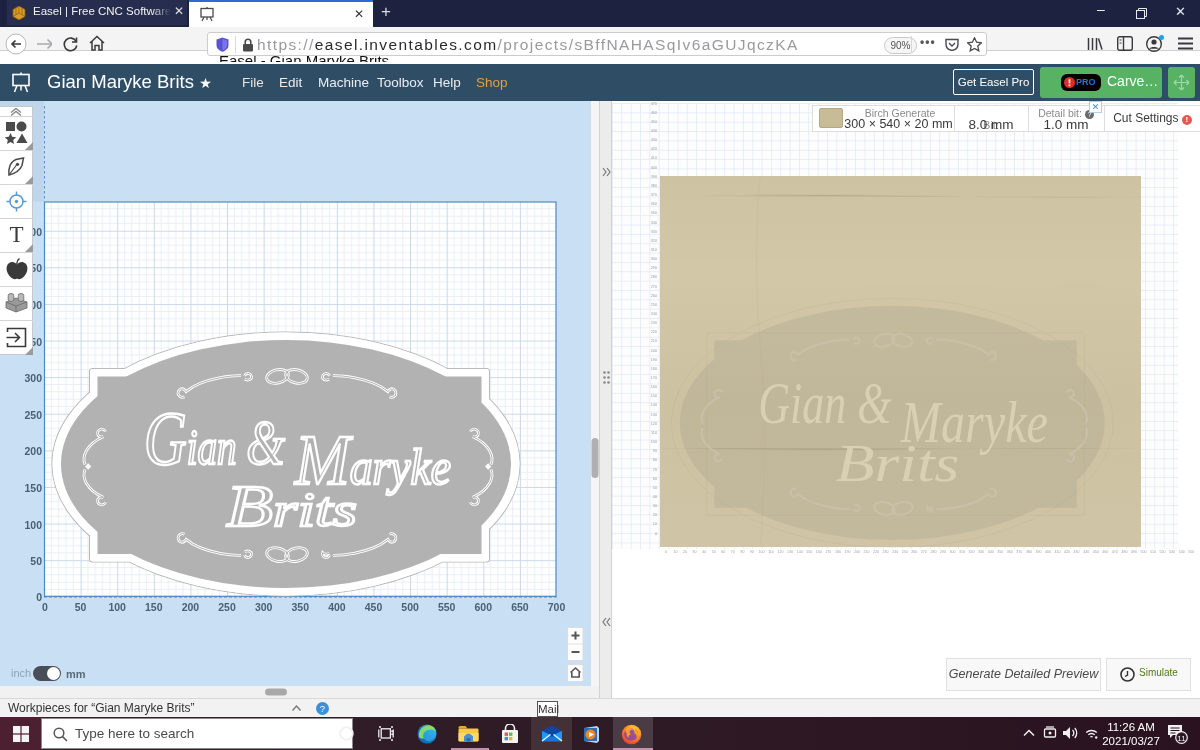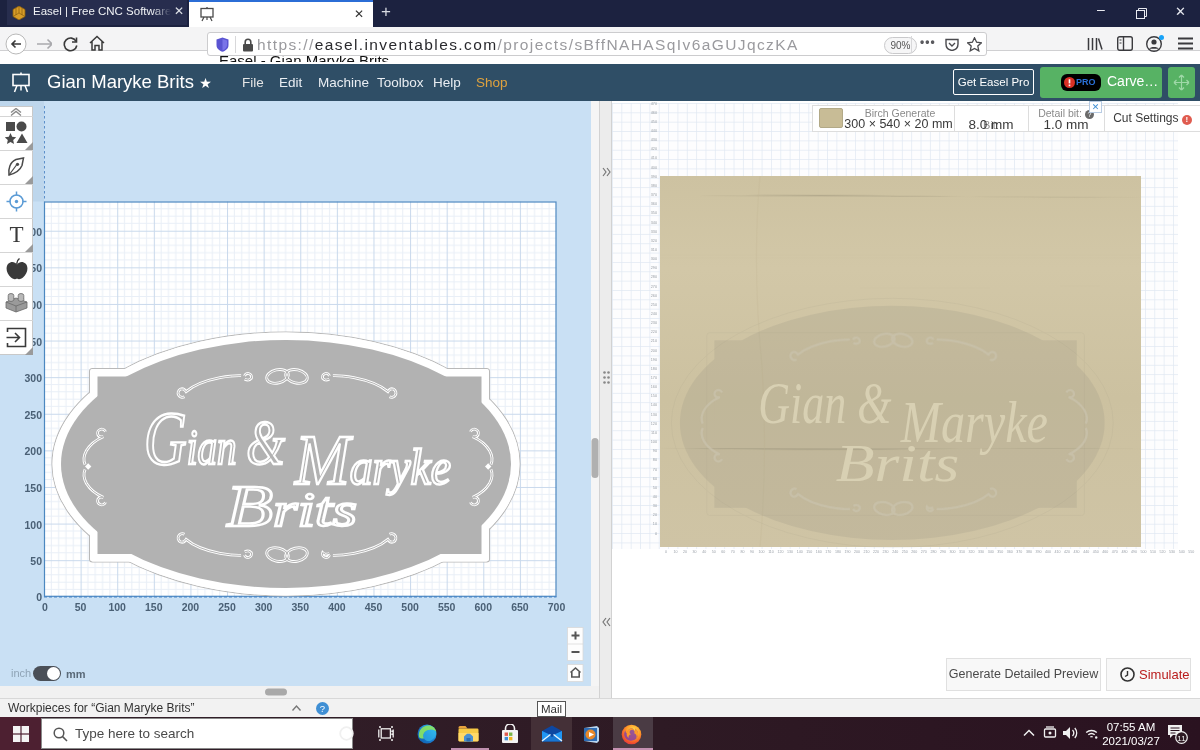--- a/index.html
+++ b/index.html
@@ -508,39 +508,39 @@
   <div class="abs" style="left:141px;top:13px;width:74px;text-align:center;font-size:11px;color:#8a8a8a;">Bit:</div>
   <div class="abs" style="left:141px;top:11px;width:74px;text-align:center;font-size:13.5px;color:#3a3a3a;">8.0 mm</div>
   <div class="abs" style="left:215px;top:0;width:1px;height:25px;background:#ddd;"></div>
   <div class="abs" style="left:215px;top:1px;width:76px;text-align:center;font-size:10.5px;color:#8a8a8a;">Detail bit: <span style="display:inline-block;width:9px;height:9px;background:#6a6a6a;border-radius:50%;color:#fff;font-size:7px;line-height:9px;">?</span></div>
   <div class="abs" style="left:215px;top:11px;width:76px;text-align:center;font-size:13.5px;color:#3a3a3a;">1.0 mm</div>
   <div class="abs" style="left:276px;top:-5px;width:13px;height:12px;background:#fff;border:1px solid #b8cce4;font-size:9px;color:#3f8fd4;text-align:center;line-height:11px;">✕</div>
   <div class="abs" style="left:291px;top:0;width:1px;height:25px;background:#ddd;"></div>
   <div class="abs" style="left:291px;top:0;width:97px;text-align:center;font-size:12px;color:#3a3a3a;line-height:25px;white-space:nowrap;">Cut Settings <span style="display:inline-block;width:10px;height:10px;background:#e05c50;border-radius:50%;color:#fff;font-size:8px;line-height:10px;font-weight:bold;vertical-align:0px;">!</span></div>
 </div>
 
-<div class="abs" style="left:946px;top:658px;width:155px;height:33px;background:#f8f8f8;border:1px solid #e0e0e0;font-size:12.5px;color:#4a4a4a;text-align:center;line-height:31px;white-space:nowrap;">Generate Detailed Preview</div>
+<div class="abs" style="left:946px;top:658px;width:155px;height:33px;background:#f8f8f8;border:1px solid #e0e0e0;font-size:12.5px;color:#4a4a4a;text-align:center;line-height:31px;white-space:nowrap;font-style:italic;">Generate Detailed Preview</div>
 <div class="abs" style="left:1106px;top:658px;width:85px;height:33px;background:#f8f8f8;border:1px solid #e0e0e0;">
   <svg class="abs" style="left:13px;top:8px;" width="15" height="15" viewBox="0 0 15 15">
     <circle cx="7.5" cy="7.5" r="6.5" fill="none" stroke="#333" stroke-width="1.6"></circle>
     <path d="M7.5,4 L7.5,8 L5,9.5" fill="none" stroke="#333" stroke-width="1.4"></path>
   </svg>
-  <span class="abs" style="left:32px;top:8px;font-size:13px;color:#b91c1c;">Simulate</span>
+  <span class="abs" style="left:32px;top:8px;font-size:10px;color:#4d7c0f;">Simulate</span>
 </div>
 
 <div class="abs" style="left:0;top:698px;width:1200px;height:19px;background:#f2f2f2;border-top:1px solid #d8d8d8;">
   <span class="abs" style="left:8px;top:2px;font-size:12px;color:#333;">Workpieces for “Gian Maryke Brits”</span>
   <svg class="abs" style="left:291px;top:5px;" width="11" height="8" viewBox="0 0 11 8">
         <path d="M1.5,6.5 L5.5,2 L9.5,6.5" fill="none" stroke="#777" stroke-width="1.4"></path>
       </svg>
   <svg class="abs" style="left:316px;top:2.5px;" width="13" height="13" viewBox="0 0 13 13">
     <circle cx="6.5" cy="6.5" r="6.5" fill="#3f8fd4"></circle>
     <text x="6.5" y="9.8" text-anchor="middle" font-size="9.5" fill="#fff" font-family="Liberation Sans">?</text>
   </svg>
-  <div class="abs" style="left:537px;top:2px;width:29px;height:16px;background:#fff;border:1px solid #555;font-size:11.5px;color:#333;text-align:center;line-height:14px;">Mail</div>
+  <div class="abs" style="left:537px;top:2px;width:21px;height:16px;background:#fff;border:1px solid #555;font-size:11.5px;color:#333;text-align:center;line-height:14px;">Mail</div>
 </div>
 
 <div class="abs" style="left:0;top:717px;width:1200px;height:33px;background:linear-gradient(90deg,#33202a 0%,#2e1a24 55%,#2a1220 100%);">
   <div class="abs" style="left:0;top:0;width:41px;height:33px;background:#4d2031;">
     <svg class="abs" style="left:13px;top:9px;" width="16" height="16" viewBox="0 0 16 16">
       <rect x="0" y="0" width="7.4" height="7.4" fill="#f4f4f4"></rect>
           <rect x="8.6" y="0" width="7.4" height="7.4" fill="#f4f4f4"></rect>
       <rect x="0" y="8.6" width="7.4" height="7.4" fill="#f4f4f4"></rect>
           <rect x="8.6" y="8.6" width="7.4" height="7.4" fill="#f4f4f4"></rect>
     </svg>
@@ -626,21 +626,21 @@
     <path d="M3,1 h8" stroke="#f0f0f0" stroke-width="1.3"></path>
   </svg>
   <svg class="abs" style="left:1062px;top:9px;" width="16" height="14" viewBox="0 0 16 14">
     <path d="M1,5 h3 l4,-4 v12 l-4,-4 h-3 Z" fill="#f0f0f0"></path>
     <path d="M10.5,4 a4.5,4.5 0 0 1 0,6 M12.8,2 a7.5,7.5 0 0 1 0,10" fill="none" stroke="#f0f0f0" stroke-width="1.3"></path>
   </svg>
   <svg class="abs" style="left:1084px;top:10px;" width="15" height="12" viewBox="0 0 15 12">
     <path d="M2.2,5.5 a8,8 0 0 1 10.6,0 M4.3,7.8 a5,5 0 0 1 6.4,0 M6.3,10 a2.3,2.3 0 0 1 2.4,0" fill="none" stroke="#f0f0f0" stroke-width="1.4"></path>
     <circle cx="12.2" cy="10.5" r="1.2" fill="#f0f0f0"></circle>
   </svg>
-  <div class="abs" style="left:1100px;top:4px;width:62px;text-align:center;font-size:11.5px;color:#fff;">07:55 AM</div>
+  <div class="abs" style="left:1100px;top:4px;width:62px;text-align:center;font-size:11.5px;color:#fff;">11:26 AM</div>
   <div class="abs" style="left:1100px;top:17.5px;width:62px;text-align:center;font-size:11.5px;color:#fff;">2021/03/27</div>
   <svg class="abs" style="left:1167px;top:7px;" width="21" height="20" viewBox="0 0 21 20">
     <path d="M1,1 h14 v10 h-9 l-3,3 v-3 h-2 Z" fill="#f0f0f0"></path>
     <path d="M3.5,4 h9 M3.5,6.5 h9 M3.5,9 h5" stroke="#2a1220" stroke-width="1.2"></path>
     <circle cx="14.5" cy="13.5" r="5.8" fill="#2e1a24" stroke="#f0f0f0" stroke-width="1.2"></circle>
     <text x="14.5" y="16.5" text-anchor="middle" font-size="8" fill="#f0f0f0" font-family="Liberation Sans">11</text>
   </svg>
 </div>
 
 </div>

